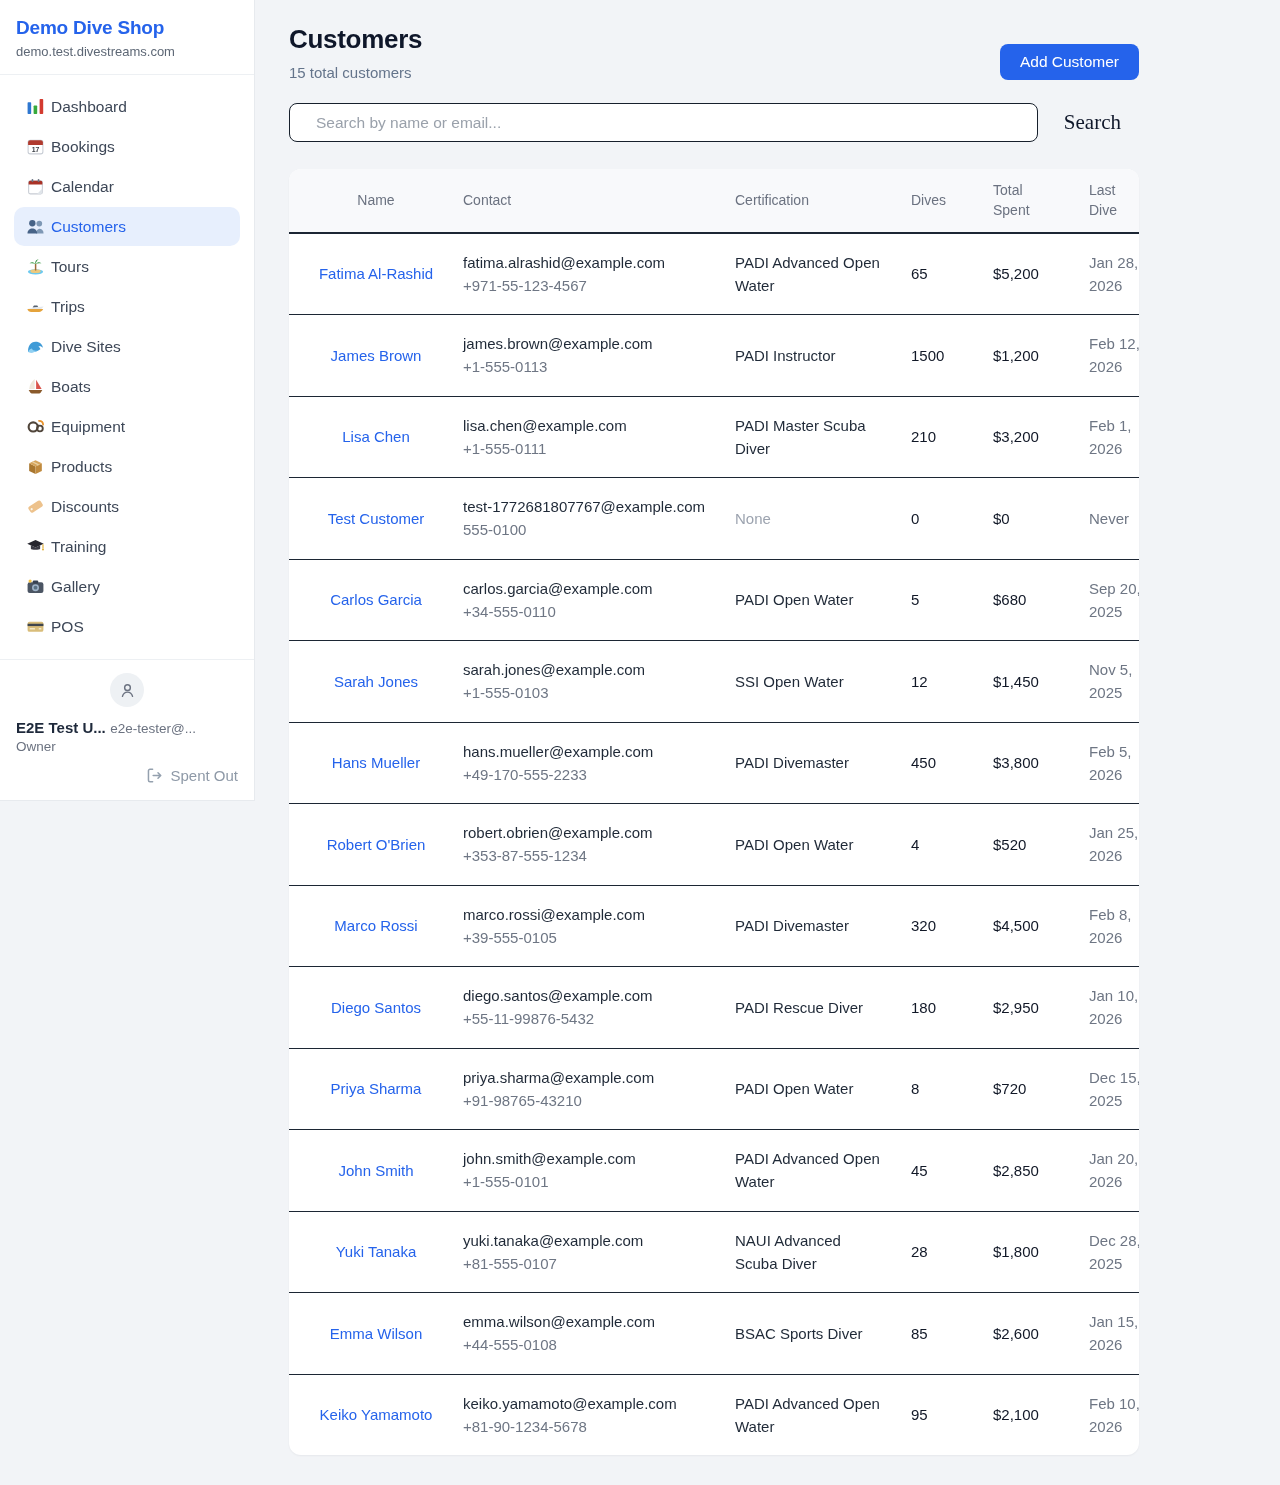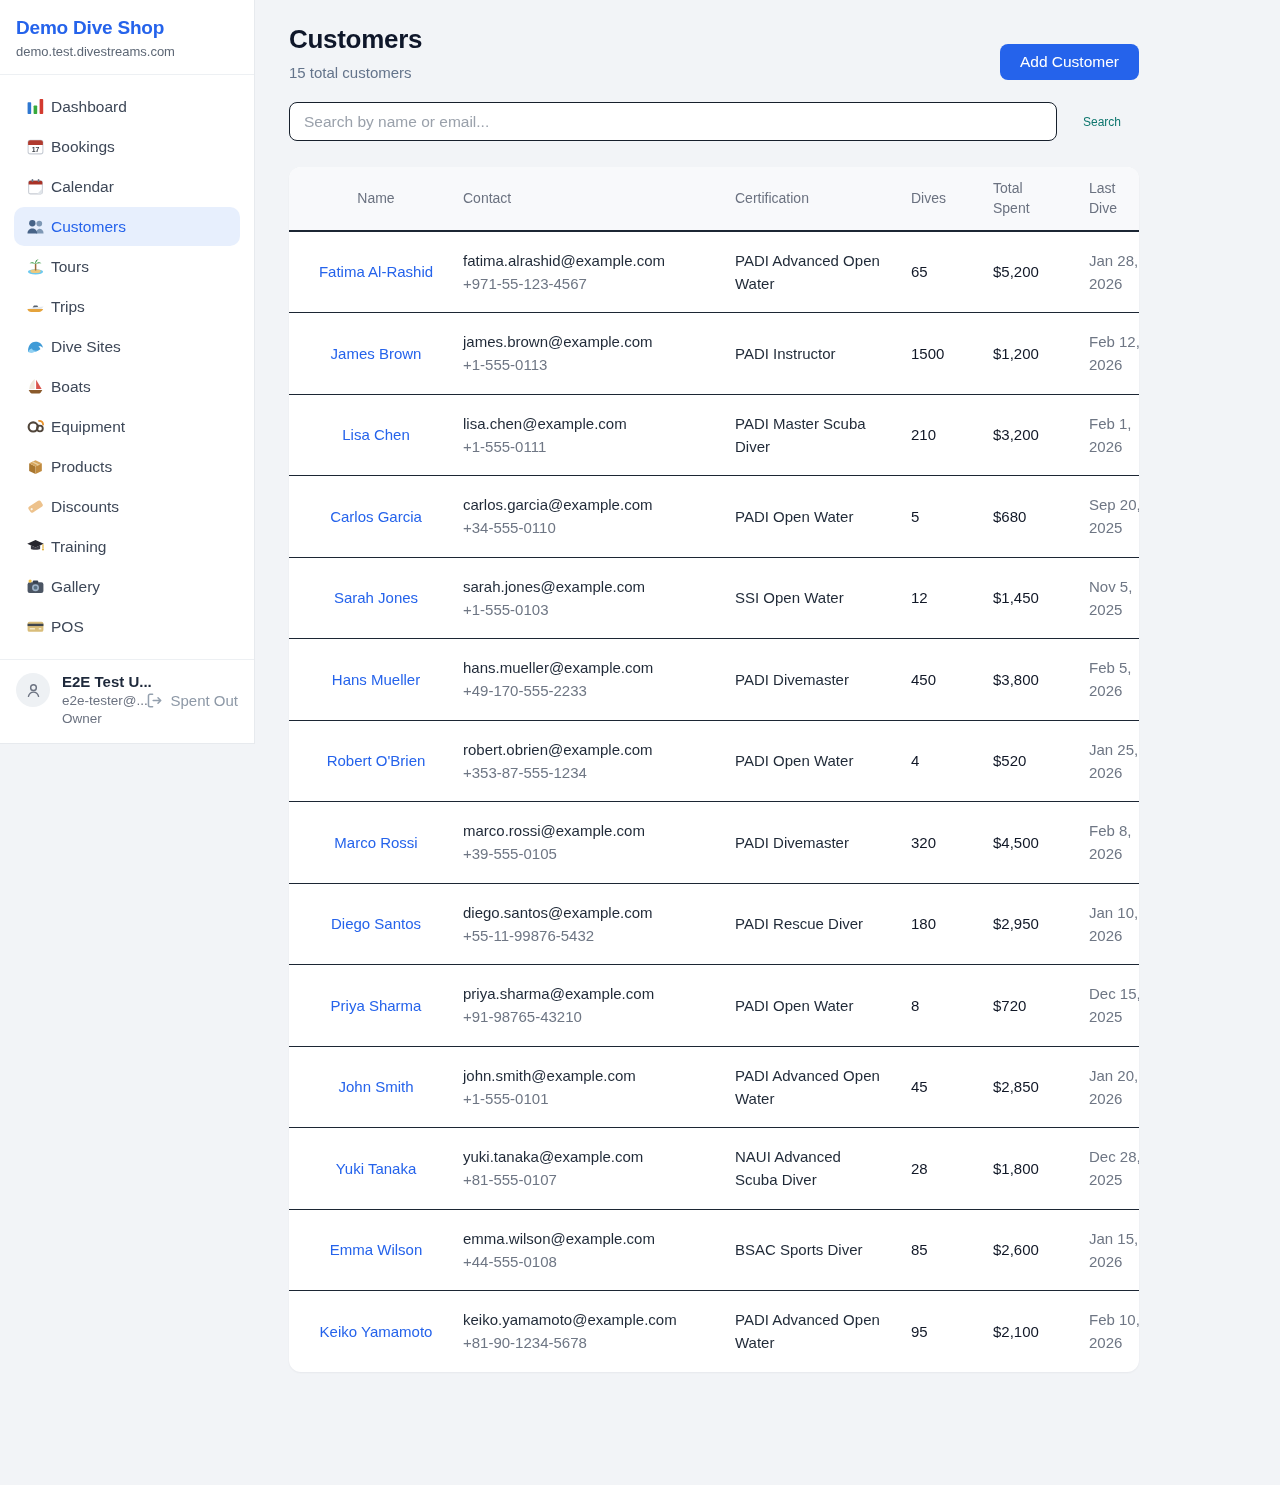--- a/index.html
+++ b/index.html
@@ -13,44 +13,44 @@
   .side-head { padding:17px 16px 15px; border-bottom:1px solid #edf0f3; }
   .brand { color:#2563eb; font-size:19px; font-weight:bold; letter-spacing:-0.2px; }
   .domain { color:#5d6775; font-size:13px; margin-top:5px; }
   .nav { padding:12px 14px; }
   .nav-item { display:flex; align-items:center; gap:6px; padding:10px 12px; border-radius:10px;
               font-size:15.5px; color:#3d4757; cursor:pointer; margin-bottom:1px; }
   .nav-item.active { background:#e7effd; color:#2563eb; }
   .nav-icon { width:19px; height:19px; flex:0 0 19px; display:inline-flex; }
   .nav-icon svg { width:19px; height:19px; }
 
-  .side-user { border-top:1px solid #edf0f3; padding:13px 16px 16px; display:flex; gap:12px; }
+  .side-user { border-top:1px solid #edf0f3; padding:13px 16px 16px; display:flex; align-items:center; gap:12px;flex-direction:column; }
   .avatar { width:34px; height:34px; border-radius:50%; background:#eef1f4; display:flex;
             align-items:center; justify-content:center; flex:0 0 34px; }
   .uinfo { min-width:0; }
   .uname { font-size:15px; font-weight:bold; color:#1e293b; white-space:nowrap; }
   .uemail { font-size:13.5px; color:#6b7280; margin-top:2px; white-space:nowrap; }
   .urole { font-size:13.5px; color:#6b7280; margin-top:2px; }
   .signout { margin-left:auto; display:flex; align-items:center; gap:7px; color:#8e99a7;
              font-size:15px; cursor:pointer; white-space:nowrap; }
 
   
   .main { margin-left:255px; padding:24px 31px 30px 34px; }
   .page-head { display:flex; align-items:flex-start; justify-content:space-between; }
   .page-title { font-size:26px; font-weight:bold; color:#0f172a; letter-spacing:-0.3px; }
   .subtitle { font-size:15px; color:#64748b; margin-top:9px; }
   .btn-primary { background:#2563eb; color:#ffffff; border:none; border-radius:8px;
                  font-size:15.5px; font-family:inherit; padding:9px 20px; cursor:pointer; margin-top:20px; }
 
   .search-row { display:flex; align-items:center; margin-top:21px; }
   .search-input { flex:1; height:39px; border:1.5px solid #17202c; border-radius:8px;
-                  padding:0 14px; font-size:15.5px; font-family:inherit; color:#1f2937; background:#fff; outline:none; }
+                  padding:0 26px; font-size:15.5px; font-family:inherit; color:#1f2937; background:#fff; outline:none; }
   .search-input::placeholder { color:#9aa1ab; }
-  .search-btn { background:transparent; border:none; font-family:Liberation Sans, sans-serif; font-size:12px;
-                color:#0f766e; padding:8px 18px; margin-left:8px; cursor:pointer; }
+  .search-btn { background:transparent; border:none; font-family:Liberation Serif, serif; font-size:21px;
+                color:#0f172a; padding:8px 18px; margin-left:8px; cursor:pointer; }
 
   .card { margin-top:26px; background:#ffffff; border-radius:12px; overflow:hidden;
           box-shadow:0 1px 2px rgba(16,24,40,0.05); }
   table.customers { width:100%; border-collapse:collapse; table-layout:fixed; }
   .customers thead th { background:#f8f9fb; text-align:left; font-weight:normal; font-size:14px;
                         color:#6b7280; padding:11px 12px; line-height:1.45; vertical-align:middle;
                         border-bottom:2px solid #1c2634; }
   .customers th:first-child, .customers td:first-child { padding-left:24px;text-align:center; }
   .customers tbody td { padding:17px 12px; font-size:15px; line-height:1.55; vertical-align:middle;
                         border-bottom:1.5px solid #1c2634; }
@@ -321,20 +321,32 @@
                 <span class="email">lisa.chen@example.com</span>
                 <span class="phone">+1-555-0111</span>
               </td>
             <td class="c-cert">PADI Master Scuba Diver</td>
             <td class="c-dives">210</td>
             <td class="c-spent">$3,200</td>
             <td class="c-date">Feb 1, 2026</td>
             <td class="c-view"><a href="#">View</a></td>
           </tr>
           <tr>
+            <td class="c-name"><a href="#">Test Customer</a></td>
+            <td class="c-contact">
+                <span class="email">test-1772681807767@example.com</span>
+                <span class="phone">555-0100</span>
+              </td>
+            <td class="c-cert muted">None</td>
+            <td class="c-dives">0</td>
+            <td class="c-spent">$0</td>
+            <td class="c-date">Never</td>
+            <td class="c-view"><a href="#">View</a></td>
+          </tr>
+          <tr>
             <td class="c-name"><a href="#">Carlos Garcia</a></td>
             <td class="c-contact">
                 <span class="email">carlos.garcia@example.com</span>
                 <span class="phone">+34-555-0110</span>
               </td>
             <td class="c-cert">PADI Open Water</td>
             <td class="c-dives">5</td>
             <td class="c-spent">$680</td>
             <td class="c-date">Sep 20, 2025</td>
             <td class="c-view"><a href="#">View</a></td>

